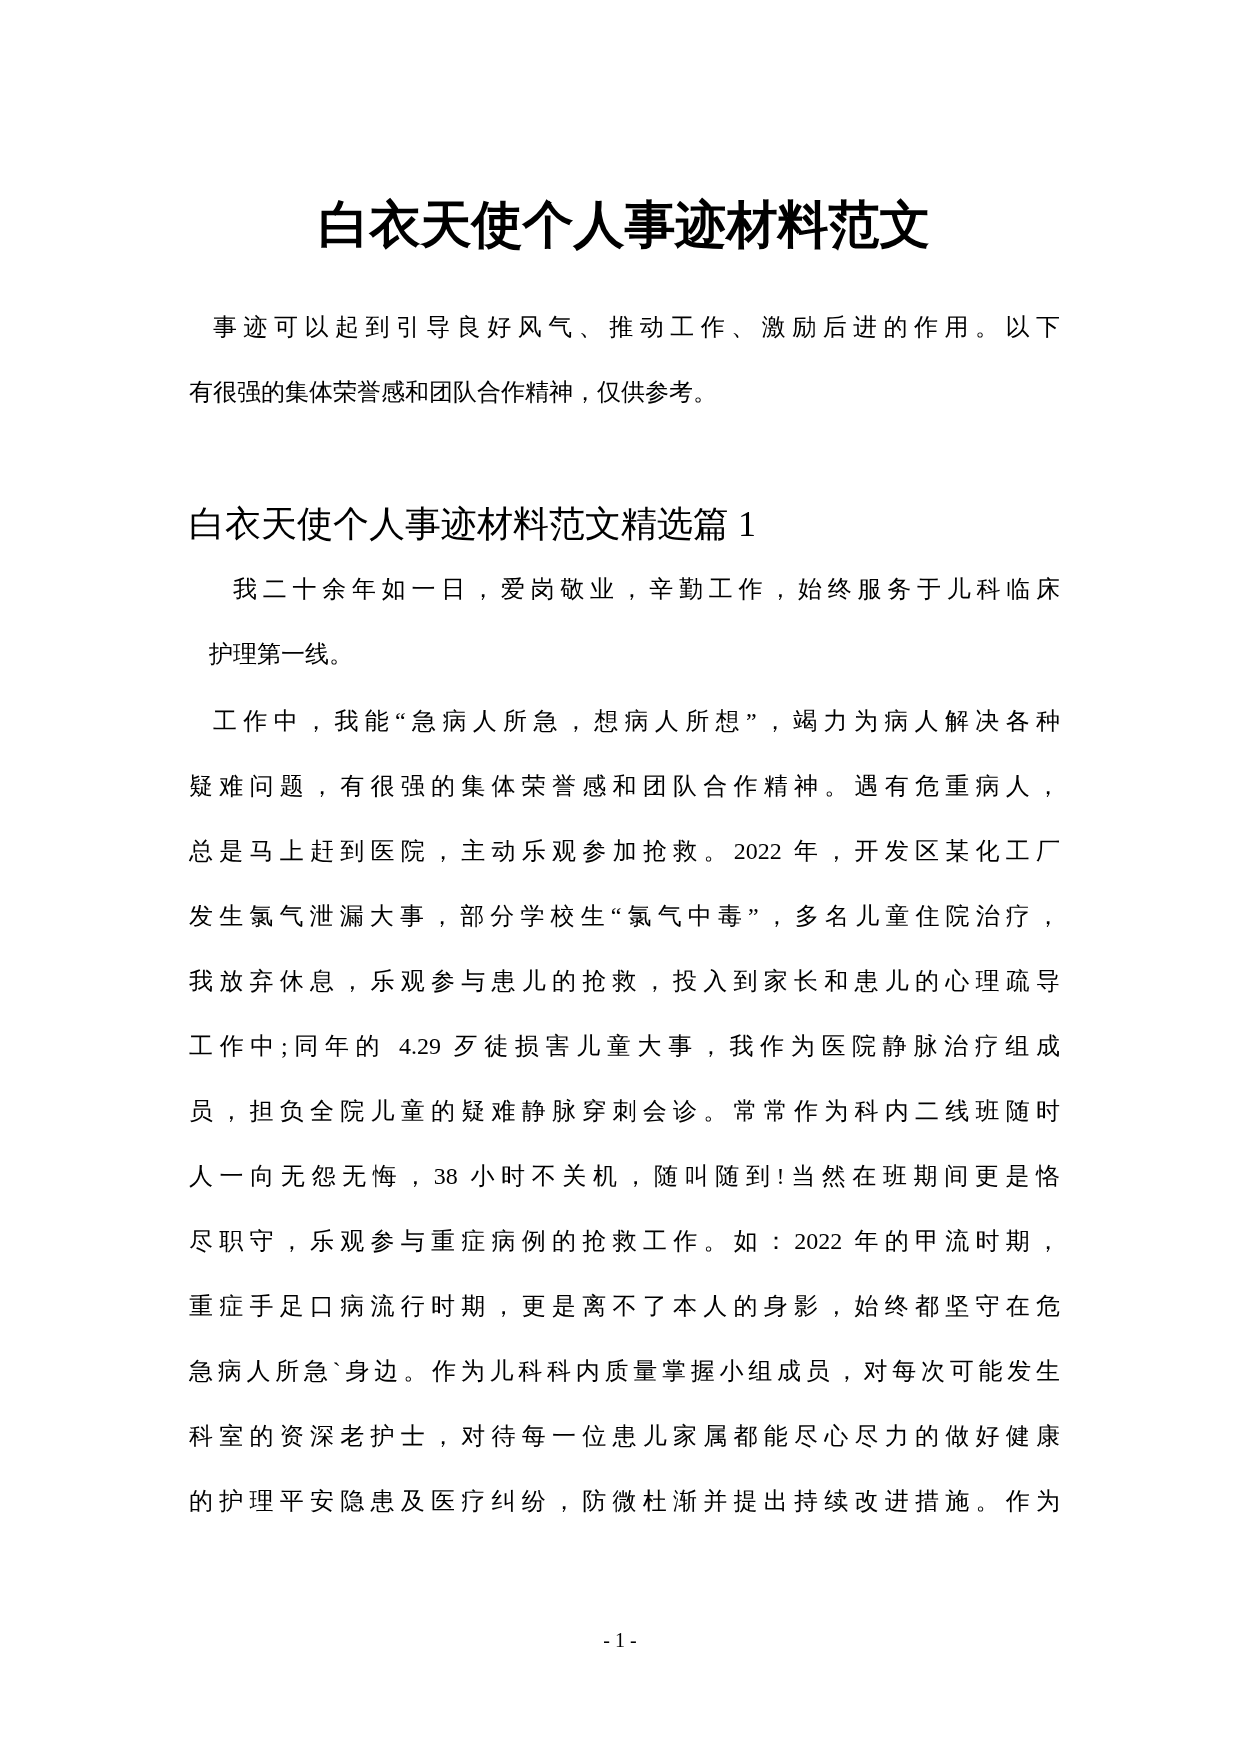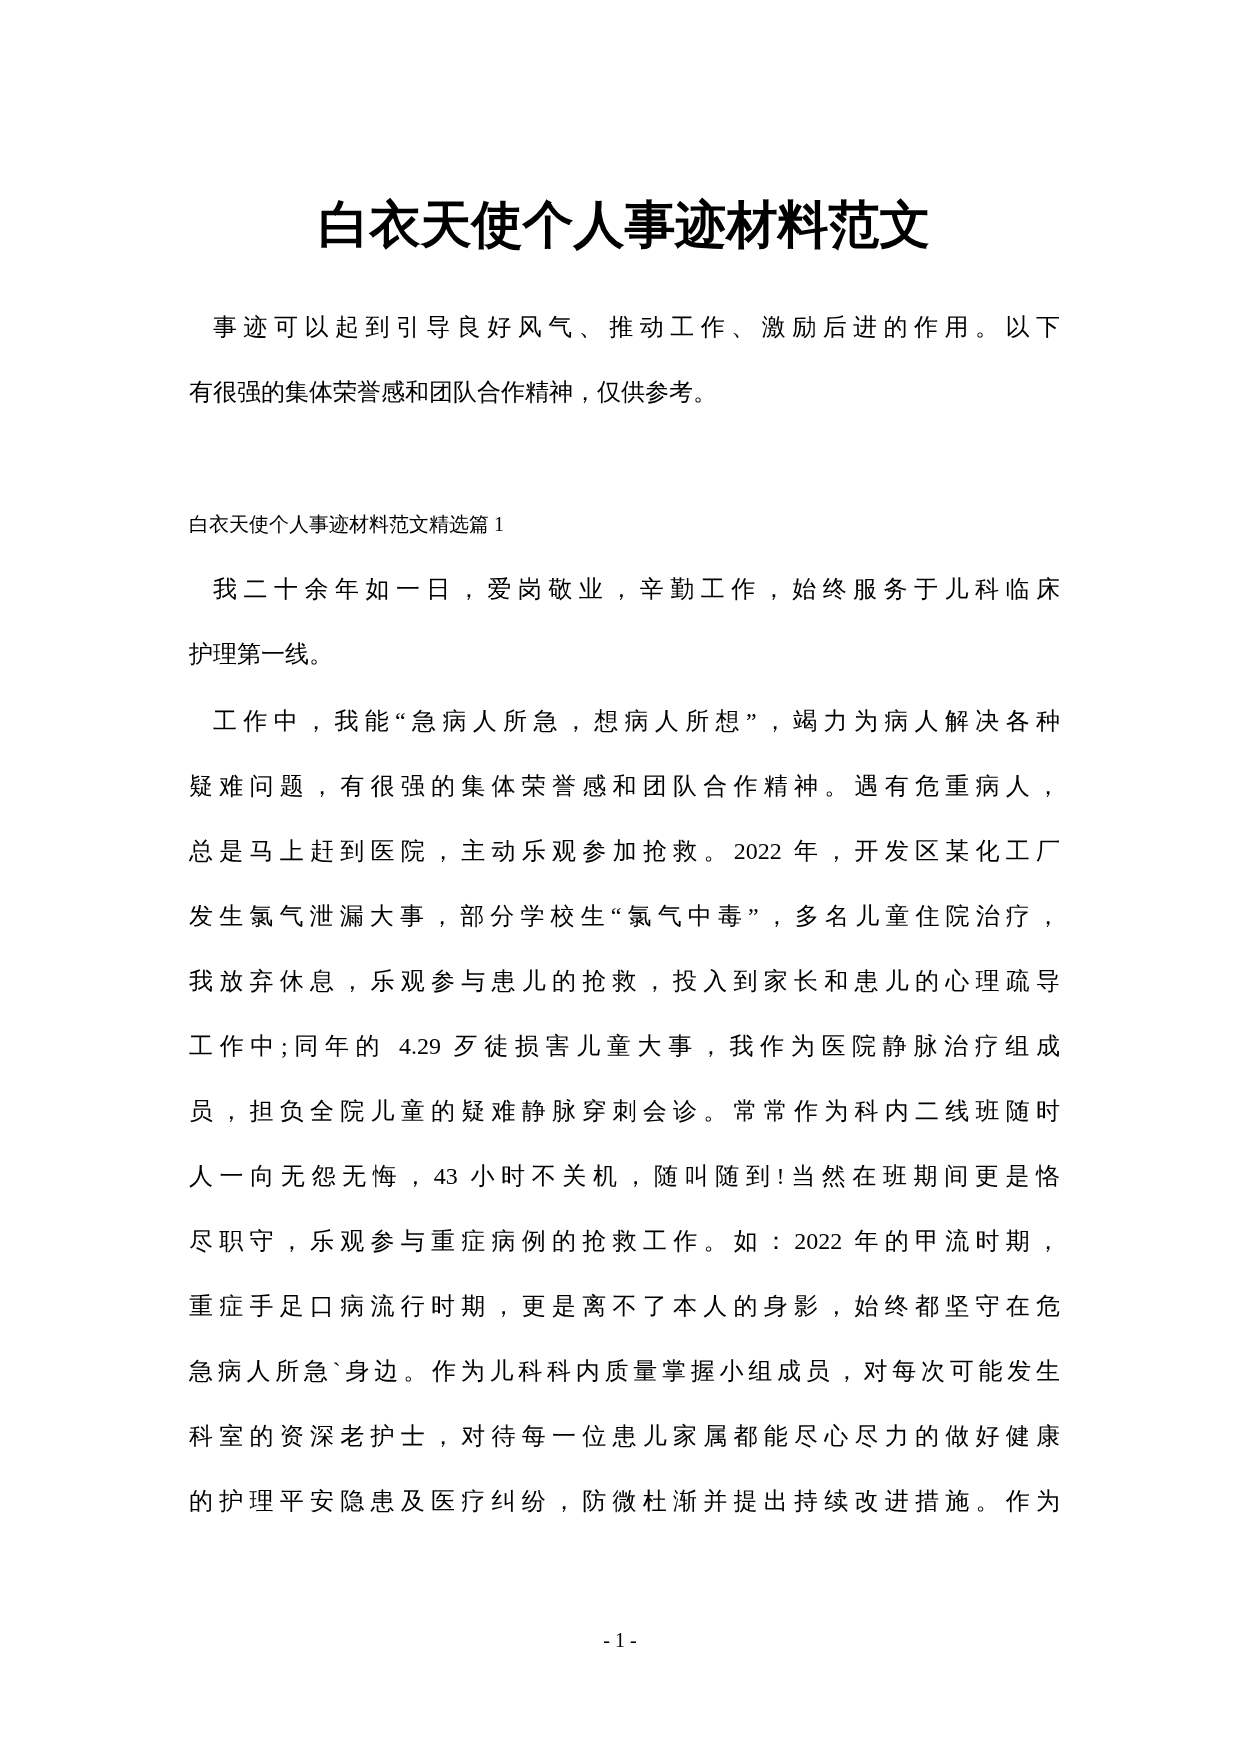--- a/index.html
+++ b/index.html
@@ -37,26 +37,27 @@
   }
   .para {
     font-size: 24px;
     line-height: 65px;
   }
   .intro {
     margin-top: 40px;
   }
   .section-heading {
     margin-top: 67px;
-    font-size: 20px;
+    font-size: 36px;
     line-height: 65px;
     text-align: left;
   }
   .p1 {
     margin-top: 0;
+    margin-left: 20px;
   }
   .p2 {
     margin-top: 2px;
   }
   .line {
     text-align: justify;
     text-align-last: justify;
     white-space: normal;
   }
   .line.last {
@@ -97,21 +98,21 @@
     </div>
 
     <div class="para p2">
       <div class="line indent">工作中，我能“急病人所急，想病人所想”，竭力为病人解决各种</div>
       <div class="line">疑难问题，有很强的集体荣誉感和团队合作精神。遇有危重病人，</div>
       <div class="line">总是马上赶到医院，主动乐观参加抢救。2022 年，开发区某化工厂</div>
       <div class="line">发生氯气泄漏大事，部分学校生“氯气中毒”，多名儿童住院治疗，</div>
       <div class="line">我放弃休息，乐观参与患儿的抢救，投入到家长和患儿的心理疏导</div>
       <div class="line">工作中;同年的 4.29 歹徒损害儿童大事，我作为医院静脉治疗组成</div>
       <div class="line">员，担负全院儿童的疑难静脉穿刺会诊。常常作为科内二线班随时</div>
-      <div class="line">人一向无怨无悔，43 小时不关机，随叫随到!当然在班期间更是恪</div>
+      <div class="line">人一向无怨无悔，38 小时不关机，随叫随到!当然在班期间更是恪</div>
       <div class="line">尽职守，乐观参与重症病例的抢救工作。如：2022 年的甲流时期，</div>
       <div class="line">重症手足口病流行时期，更是离不了本人的身影，始终都坚守在危</div>
       <div class="line">急病人所急`身边。作为儿科科内质量掌握小组成员，对每次可能发生</div>
       <div class="line">科室的资深老护士，对待每一位患儿家属都能尽心尽力的做好健康</div>
       <div class="line">的护理平安隐患及医疗纠纷，防微杜渐并提出持续改进措施。作为</div>
     </div>
 
   </div>
 
   <div class="footer">- 1 -</div>

